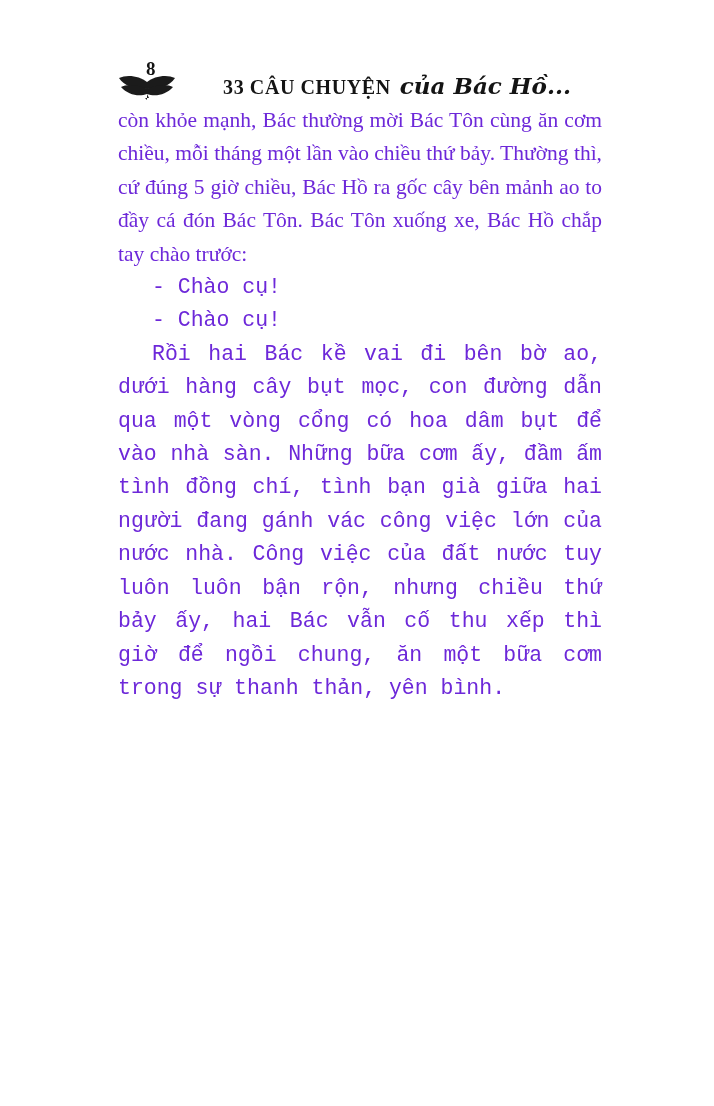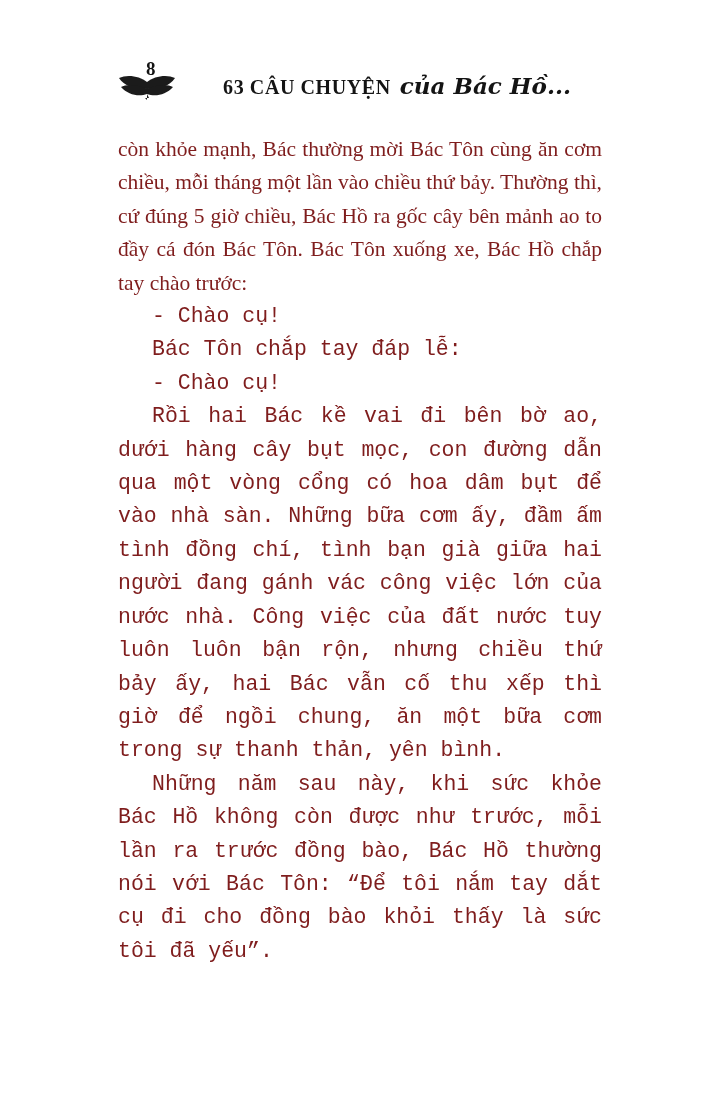--- a/index.html
+++ b/index.html
@@ -56,51 +56,48 @@
   .title-script {
     font-family: "DejaVu Serif", serif;
     font-style: italic;
     font-weight: bold;
     font-size: 23px;
     margin-left: 9px;
     color: #141414;
     margin-top: 24px;
   }
   .body-text {
-    margin-top: 29px;
     font-size: 21.5px;
     line-height: 33.4px;
     text-align: justify;
-    color: #7f1d1d;
+    color: #6d28d9;
   }
   .para.indent { text-indent: 34px; font-family: Liberation Mono, monospace; }
   .para.no-indent { text-indent: 0; }
 </style>
 </head>
 <body>
 
 <div class="page">
 
   <header class="page-header">
     <div class="ornament">
       <span class="page-num">8</span>
       <svg class="book-svg" width="58" height="28" viewBox="0 0 58 28" aria-hidden="true">
         <path d="M29 8 C22 2, 9 0, 1 4 C6 12, 16 15, 29 15 Z" fill="#1b1b1b"></path>
         <path d="M29 8 C36 2, 49 0, 57 4 C52 12, 42 15, 29 15 Z" fill="#1b1b1b"></path>
         <path d="M29 15 C19 10, 8 10, 3 13 C10 21, 21 23, 29 20 C37 23, 48 21, 55 13 C50 10, 39 10, 29 15 Z" fill="#1b1b1b"></path>
         <path d="M29 20 L29 26 L27 24 L31 24 Z" fill="#1b1b1b"></path>
       </svg>
     </div>
     <div class="title-wrap">
-      <span class="title-main">63 CÂU CHUYỆN</span><span class="title-script">của Bác Hồ...</span>
+      <span class="title-main">33 CÂU CHUYỆN</span><span class="title-script">của Bác Hồ...</span>
     </div>
   </header>
 
   <main class="body-text">
     <p class="para no-indent">còn khỏe mạnh, Bác thường mời Bác Tôn cùng ăn cơm chiều, mỗi tháng một lần vào chiều thứ bảy. Thường thì, cứ đúng 5 giờ chiều, Bác Hồ ra gốc cây bên mảnh ao to đầy cá đón Bác Tôn. Bác Tôn xuống xe, Bác Hồ chắp tay chào trước:</p>
     <p class="para indent">- Chào cụ!</p>
-    <p class="para indent">Bác Tôn chắp tay đáp lễ:</p>
     <p class="para indent">- Chào cụ!</p>
     <p class="para indent">Rồi hai Bác kề vai đi bên bờ ao, dưới hàng cây bụt mọc, con đường dẫn qua một vòng cổng có hoa dâm bụt để vào nhà sàn. Những bữa cơm ấy, đầm ấm tình đồng chí, tình bạn già giữa hai người đang gánh vác công việc lớn của nước nhà. Công việc của đất nước tuy luôn luôn bận rộn, nhưng chiều thứ bảy ấy, hai Bác vẫn cố thu xếp thì giờ để ngồi chung, ăn một bữa cơm trong sự thanh thản, yên bình.</p>
-    <p class="para indent">Những năm sau này, khi sức khỏe Bác Hồ không còn được như trước, mỗi lần ra trước đồng bào, Bác Hồ thường nói với Bác Tôn: “Để tôi nắm tay dắt cụ đi cho đồng bào khỏi thấy là sức tôi đã yếu”.</p>
   </main>
 
 </div>
 
 </body></html>

